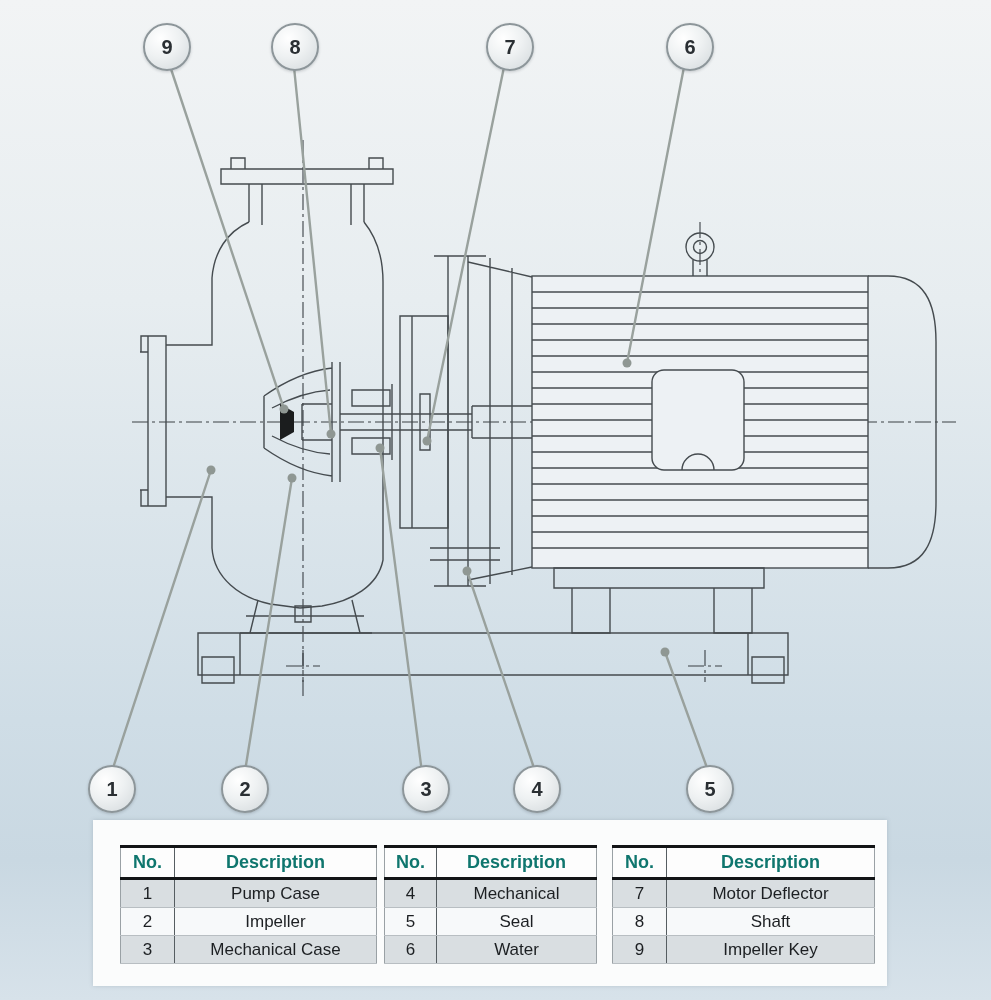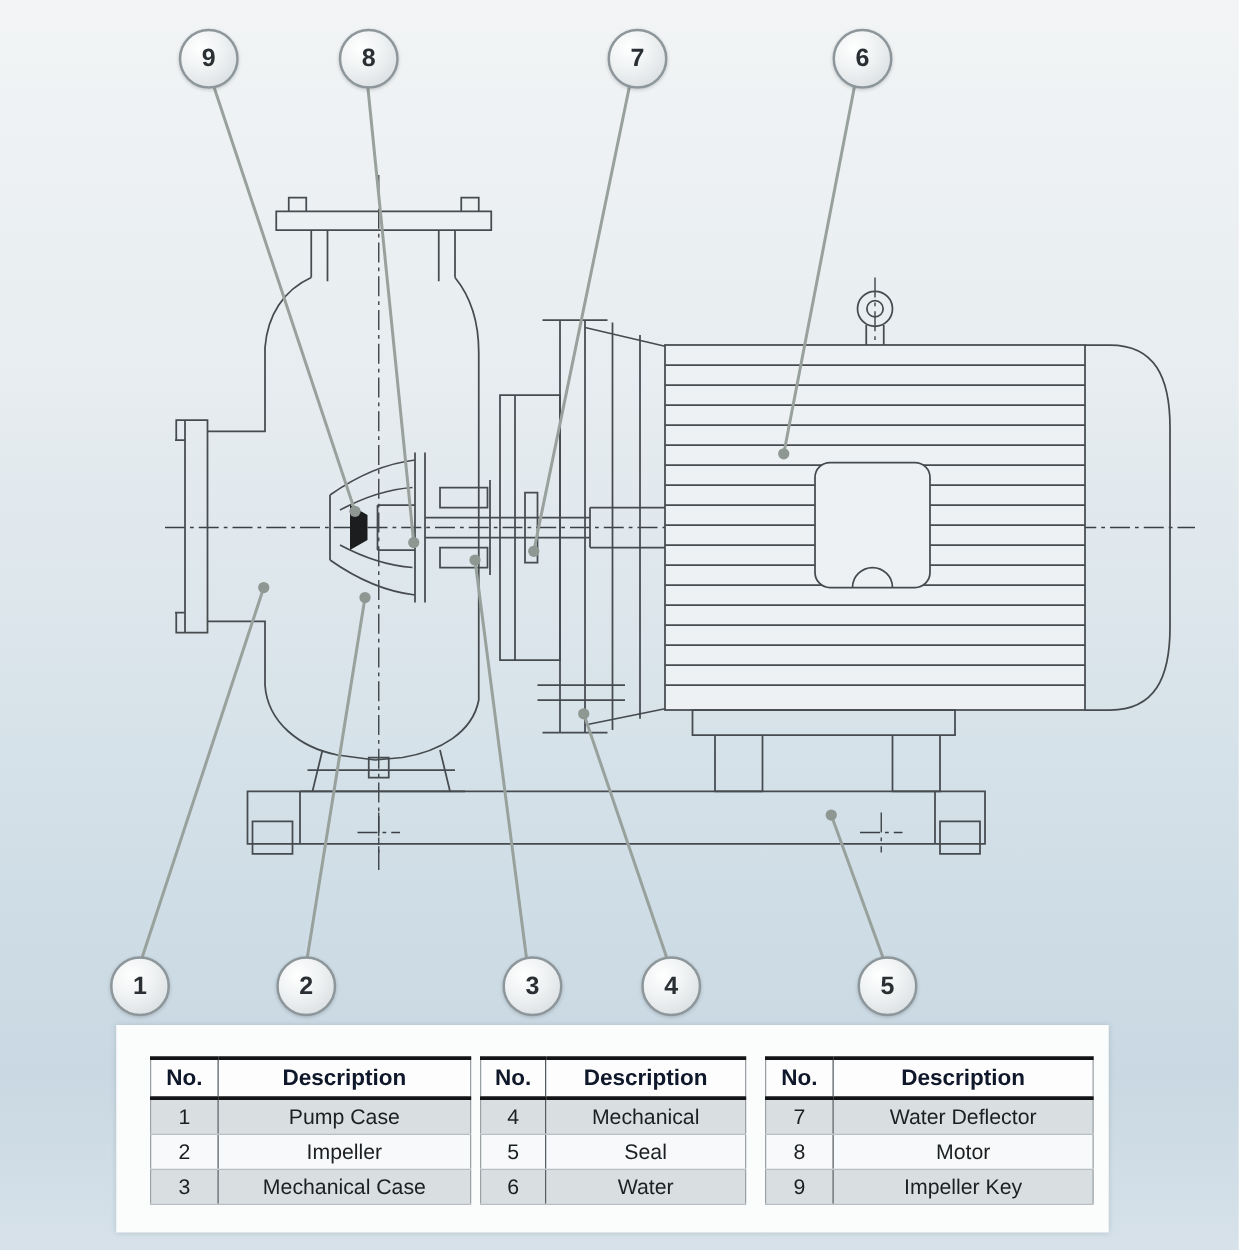--- a/index.html
+++ b/index.html
@@ -20,21 +20,21 @@
   .tables-panel{
     position:absolute;left:93px;top:820px;width:794px;height:166px;
     background:#fbfcfc;box-shadow:0 0 4px rgba(90,110,125,.25);
   }
   .parts-table{
     position:absolute;border-collapse:collapse;table-layout:fixed;
     background:#ffffff;border:1px solid #9aa1a5;
     font-size:17px;color:#1c1f22;
   }
   .parts-table th{
-    font-weight:700;font-size:18px;color:#0f172a;text-align:center;
+    font-weight:700;font-size:18px;color:#0f766e;text-align:center;
     padding:4px 6px;background:#fdfdfd;
     border-top:3px solid #121416;border-bottom:3px solid #121416;
   }
   .parts-table td{
     text-align:center;padding:3.5px 6px;border-bottom:1px solid #b8bec2;
     white-space:nowrap;overflow:hidden;
   }
   .parts-table th + th, .parts-table td + td{border-left:1.4px solid #565d61;}
   .parts-table tr.shade td{background:#d9dee1;}
   .parts-table tr.plain td{background:#f7f9fa;}
@@ -215,25 +215,25 @@
         </colgroup>
       <thead>
         <tr>
           <th>No.</th>
           <th>Description</th>
         </tr>
       </thead>
       <tbody>
         <tr class="shade">
           <td>7</td>
-          <td>Water Deflector</td>
+          <td>Motor Deflector</td>
         </tr>
         <tr class="plain">
           <td>8</td>
-          <td>Motor</td>
+          <td>Shaft</td>
         </tr>
         <tr class="shade">
           <td>9</td>
           <td>Impeller Key</td>
         </tr>
       </tbody>
     </table>
 
   </div>
 </div>

